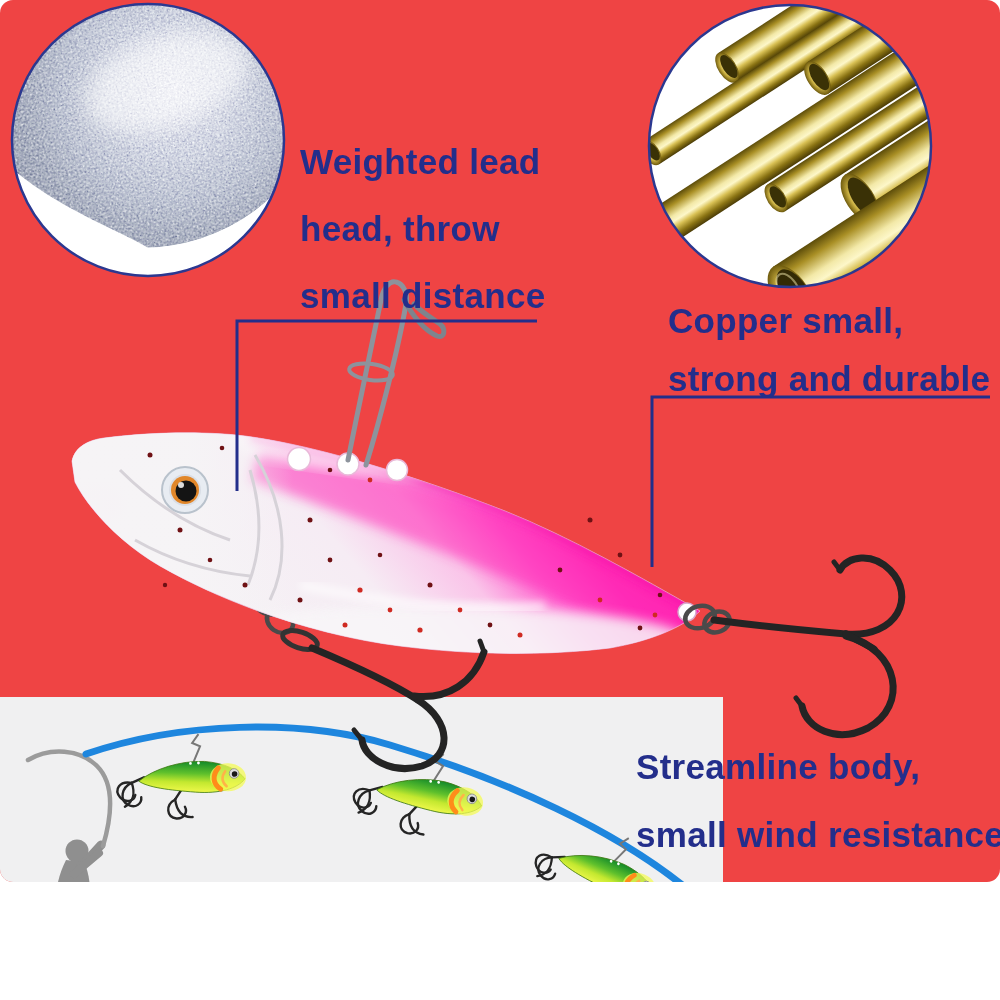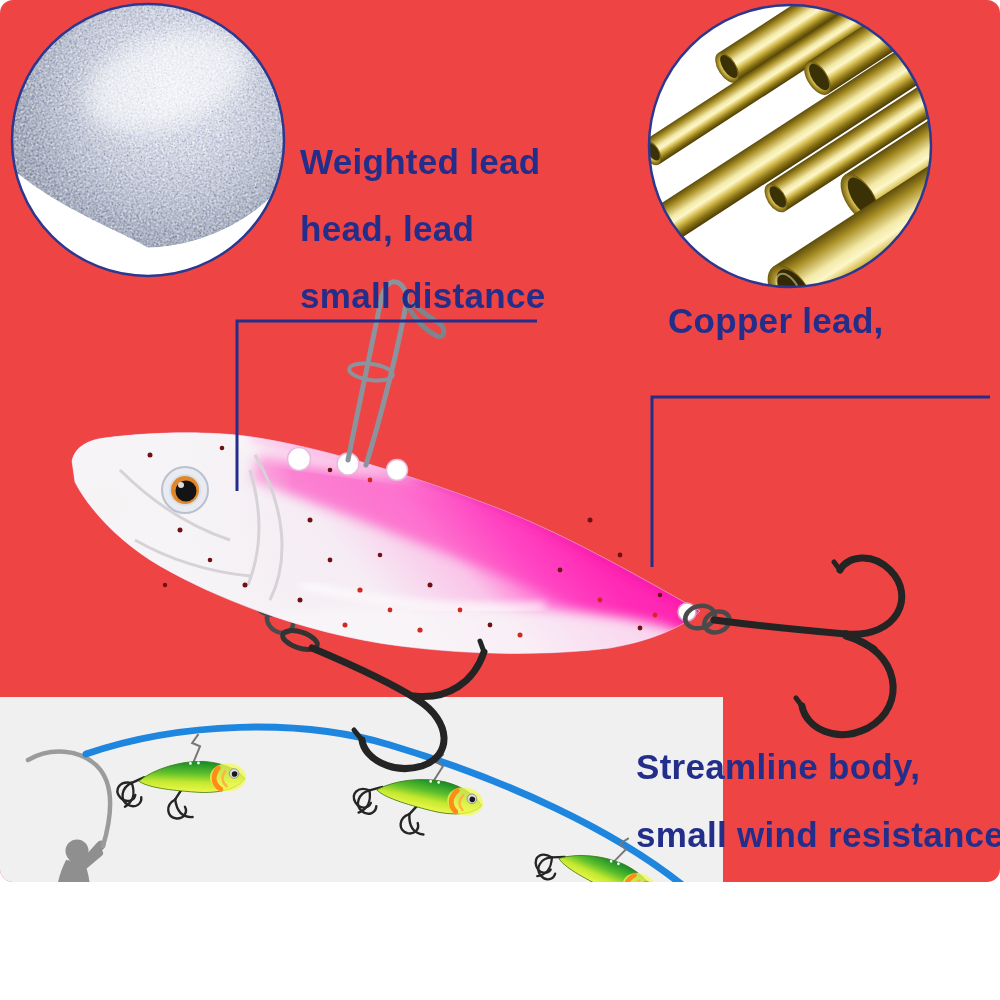--- a/index.html
+++ b/index.html
@@ -314,26 +314,27 @@
     </g>
 
     <g stroke="#232e8b" stroke-width="3" fill="none">
       <path d="M 537,321 L 237,321 L 237,491"></path>
       <path d="M 990,397 L 652,397 L 652,567"></path>
     </g>
   </svg>
 
   <div class="label label-lead">
     <span>Weighted lead</span>
-    <span>head, lead</span>
+    <span>head, throw</span>
     <span>small distance</span>
   </div>
 
   <div class="label label-copper">
-    <span>Copper lead,</span>
+    <span>Copper small,</span>
+    <span>strong and durable</span>
   </div>
 
   <div class="label label-streamline">
     <span>Streamline body,</span>
     <span>small wind resistance</span>
   </div>
 
 </div>
 
 </body></html>

